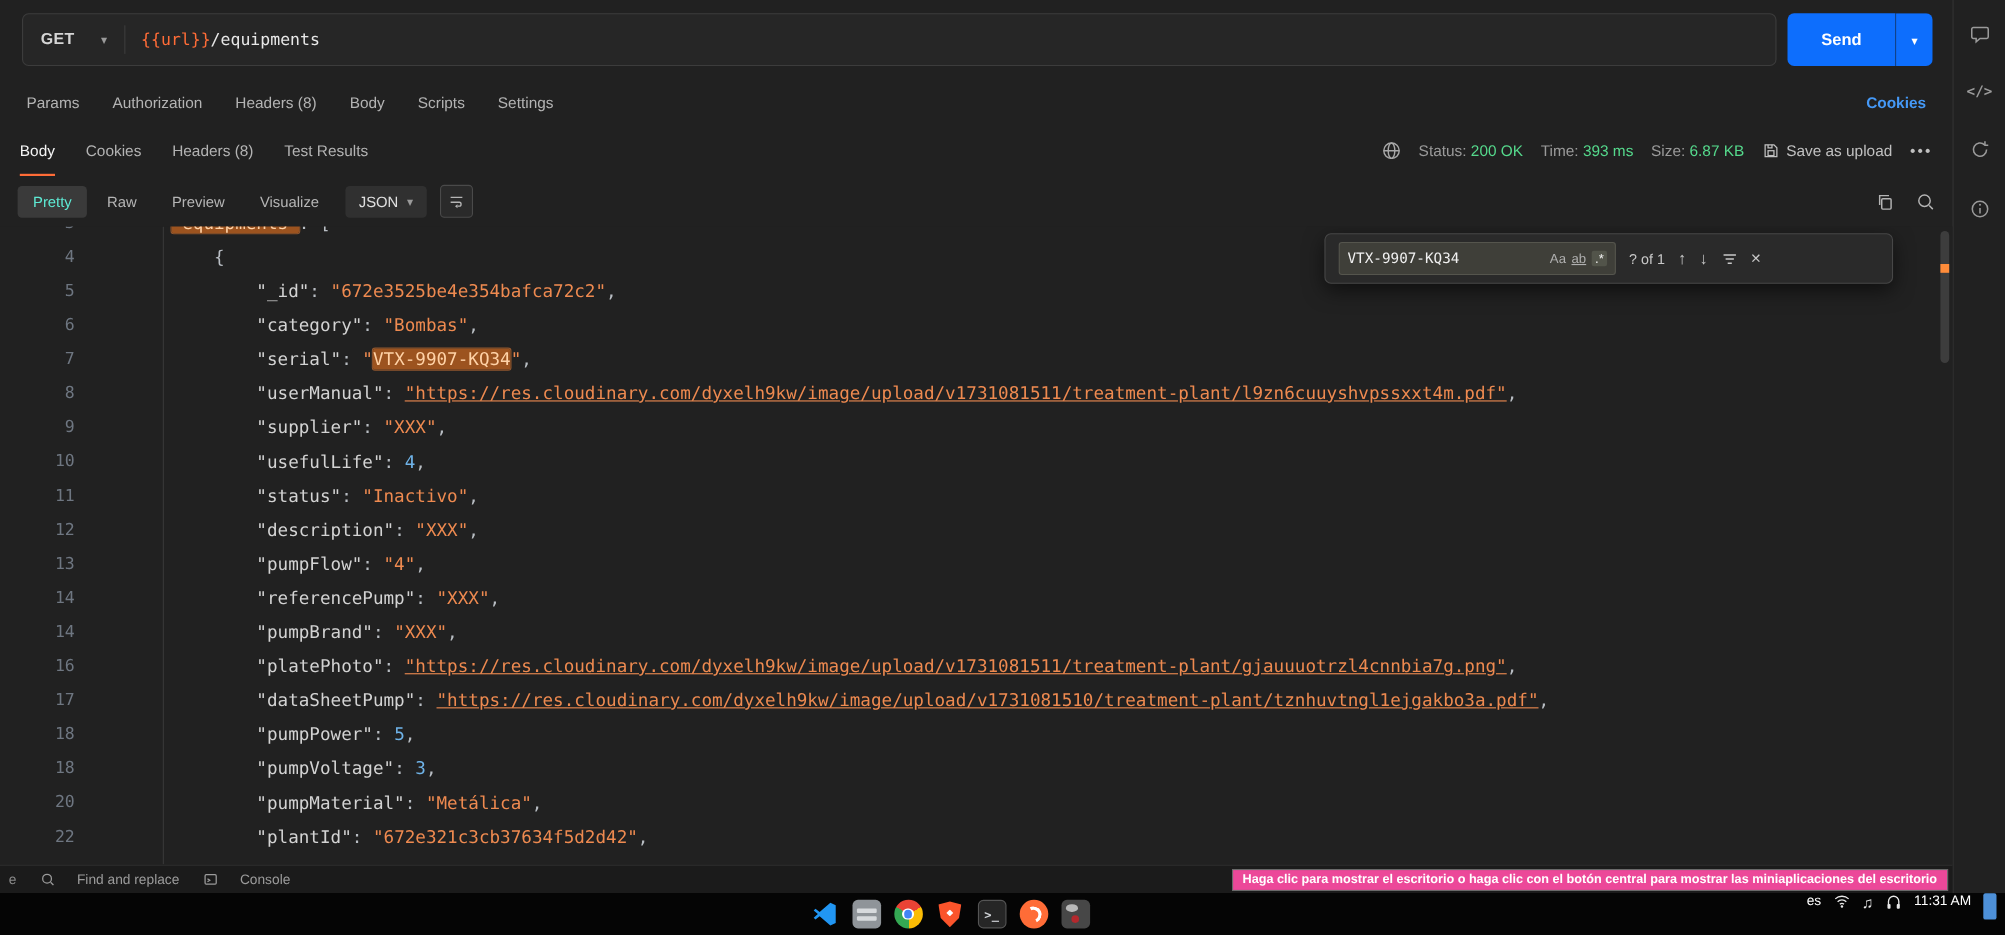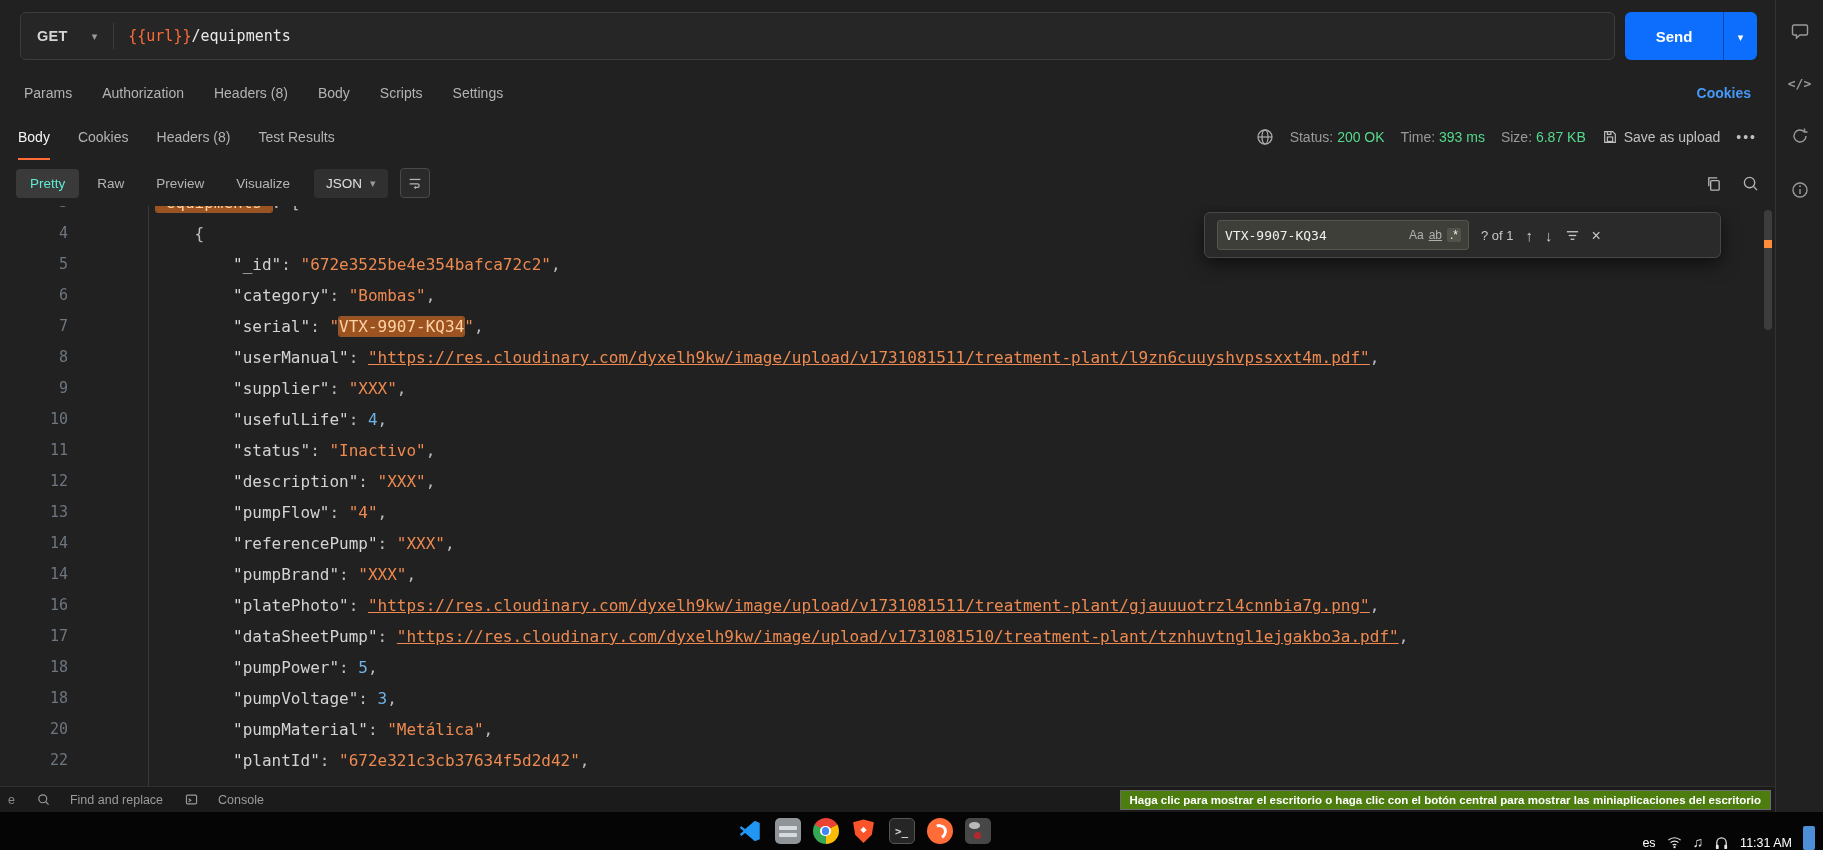--- a/index.html
+++ b/index.html
@@ -98,21 +98,21 @@
   .scrollbar{position:absolute;right:0;top:0;bottom:0;width:14px}
   .scroll-thumb{position:absolute;top:4px;right:3px;width:8px;height:120px;background:#3d3d3d;border-radius:4px}
   .match-marker{position:absolute;top:34px;right:3px;width:8px;height:8px;background:#ff8c3a}
 
   
   .footer{position:relative;height:26px;background:#1b1b1b;border-top:1px solid #2f2f2f;
     display:flex;align-items:center;gap:22px;padding:0 10px;font-size:12.5px;color:#9b9b9b}
   .edge-frag{color:#8a8a8a;margin-left:-2px}
   .footer-item{display:inline-flex;align-items:center;gap:20px;cursor:pointer}
   .tooltip{position:absolute;right:4px;top:50%;transform:translateY(-50%);
-    background:#4d7c0f;border:1px solid #6a6a6a;color:#fff;font-weight:bold;font-size:11.5px;
+    background:#ec4899;border:1px solid #6a6a6a;color:#fff;font-weight:bold;font-size:11.5px;
     padding:3px 9px;white-space:nowrap}
 
   
   .right-strip{width:48px;border-left:1px solid #333;display:flex;flex-direction:column;
     align-items:center;padding-top:22px;gap:36px;background:#212121}
   .strip-icon{color:#9a9a9a;cursor:pointer;display:flex;align-items:center;justify-content:center}
   .code-glyph{font-family:"DejaVu Sans Mono",monospace;font-size:13px;font-weight:bold}
 
   
   .taskbar{position:relative;width:1823px;height:38px;background:#050505}
@@ -133,21 +133,21 @@
     font-family:"DejaVu Sans Mono",monospace;font-size:11px;font-weight:bold}
   .icon-postman{background:#ff6c37;border-radius:50%}
   .icon-postman::after{content:'';position:absolute;inset:22%;border:3px solid #fff;
     border-radius:50%;border-bottom-color:transparent;border-left-color:transparent;
     transform:rotate(20deg)}
   .icon-gimp{background:#474747;border-radius:5px}
   .icon-gimp::before{content:'';position:absolute;left:18%;top:16%;width:40%;height:26%;
     background:#b9b9b9;border-radius:50%}
   .icon-gimp::after{content:'';position:absolute;left:36%;top:52%;width:28%;height:28%;
     background:#b3282d;border-radius:50%}
-  .tb-tray{position:absolute;right:8px;top:0;height:100%;display:flex;align-items:flex-end;
+  .tb-tray{position:absolute;right:8px;top:0;height:100%;display:flex;align-items:flex-start;
     gap:11px;color:#fff;font-size:12.5px}
   .tray-icon{display:flex;align-items:center;color:#e8e8e8;cursor:pointer}
   .music-note{font-size:14px}
   .show-desktop{width:12px;height:24px;background:#4d90d8;border-radius:2px;cursor:pointer}
   .tray-time{white-space:nowrap;cursor:pointer}
   .kb-layout{cursor:pointer}
 </style>
 </head>
 <body>
 

